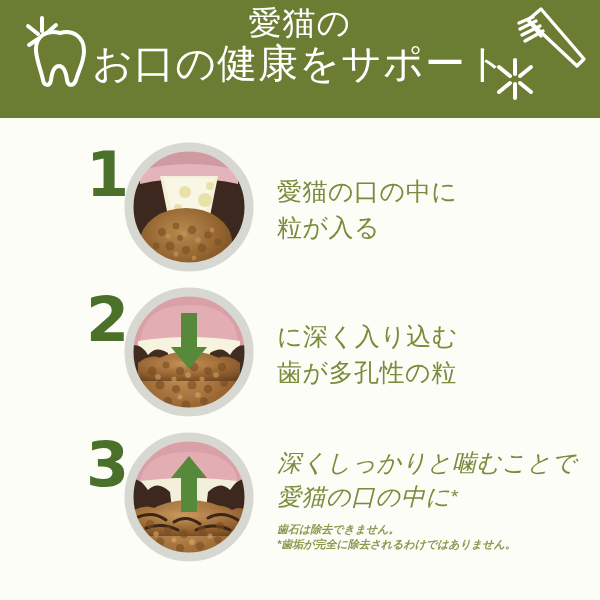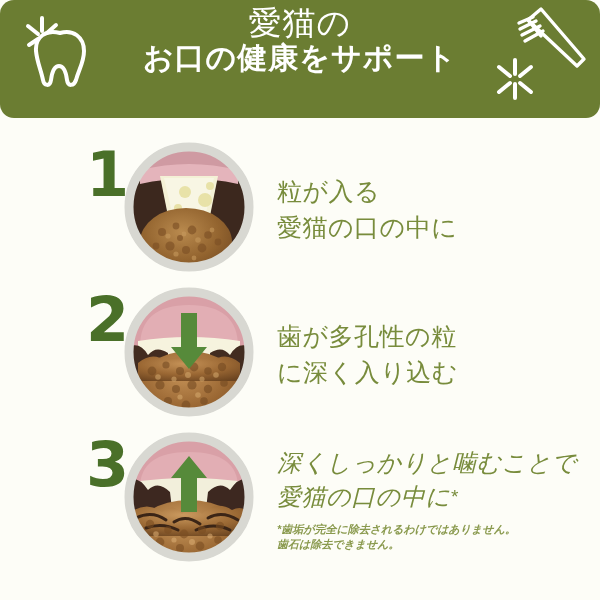--- a/index.html
+++ b/index.html
@@ -18,43 +18,42 @@
     overflow: hidden;
   }
 
   
   .header-band {
     position: relative;
     width: 600px;
     height: 118px;
     background: #6b7d32;
     overflow: hidden;
-    border-radius: 14px;
   }
   .header-text {
     position: absolute;
     left: 0;
     top: 6px;
     width: 600px;
     text-align: center;
     color: #ffffff;
     line-height: 1.0;
   }
   .header-line1 {
     display: block;
     font-size: 33px;
     letter-spacing: 1px;
     margin-bottom: 4px;
     font-weight: 400;
   }
   .header-line2 {
     display: block;
-    font-size: 30px;
+    font-size: 40px;
     letter-spacing: 1px;
-    font-weight: 700;
+    font-weight: 400;
   }
   .tooth-icon {
     position: absolute;
     left: 32px;
     top: 28px;
   }
   .sparkle-left {
     position: absolute;
     left: 22px;
     top: 14px;
@@ -238,22 +237,22 @@
                 <circle cx="90" cy="90" r="2.4"></circle>
               <circle cx="54" cy="114" r="2.6"></circle>
                 <circle cx="72" cy="118" r="2.4"></circle>
             </g>
           </g>
           <circle cx="67" cy="67" r="60" fill="none" stroke="#d8d8d2" stroke-width="9"></circle>
         </svg>
       </div>
 
       <div class="step-text">
+        <span class="ln">愛猫の口の中に</span>
         <span class="ln">粒が入る</span>
-        <span class="ln">愛猫の口の中に</span>
       </div>
     </div>
 
     <div class="step">
       <span class="step-num">2</span>
 
       <div class="circle-wrap">
         <svg width="134" height="134" viewBox="0 0 134 134">
           <defs>
             <clipPath id="clip2">
@@ -303,22 +302,22 @@
             <path d="M10 118 Q40 136 67 132 Q96 136 124 118 L124 134 L10 134 Z" fill="#3a2418"></path>
           </g>
           <g>
             <path d="M59 28 L75 28 L75 62 L85 62 L67 84 L49 62 L59 62 Z" fill="#568a3a"></path>
           </g>
           <circle cx="67" cy="67" r="60" fill="none" stroke="#d8d8d2" stroke-width="9"></circle>
         </svg>
       </div>
 
       <div class="step-text">
+        <span class="ln">に深く入り込む</span>
         <span class="ln">歯が多孔性の粒</span>
-        <span class="ln">に深く入り込む</span>
       </div>
     </div>
 
     <div class="step">
       <span class="step-num">3</span>
 
       <div class="circle-wrap">
         <svg width="134" height="134" viewBox="0 0 134 134">
           <defs>
             <clipPath id="clip3">
@@ -372,20 +371,20 @@
           <circle cx="67" cy="67" r="60" fill="none" stroke="#d8d8d2" stroke-width="9"></circle>
         </svg>
       </div>
 
       <div class="step-text step3-text">
         <span class="ln">深くしっかりと噛むことで</span>
         <span class="ln">
           <span>愛猫の口の中に</span><span class="star-mark">*</span>
         </span>
         <span class="footnote">
+          <span class="fn-ln">歯石は除去できません。</span>
           <span class="fn-ln">*歯垢が完全に除去されるわけではありません。</span>
-          <span class="fn-ln">歯石は除去できません。</span>
         </span>
       </div>
     </div>
 
   </div>
 </div>
 
 </body></html>

